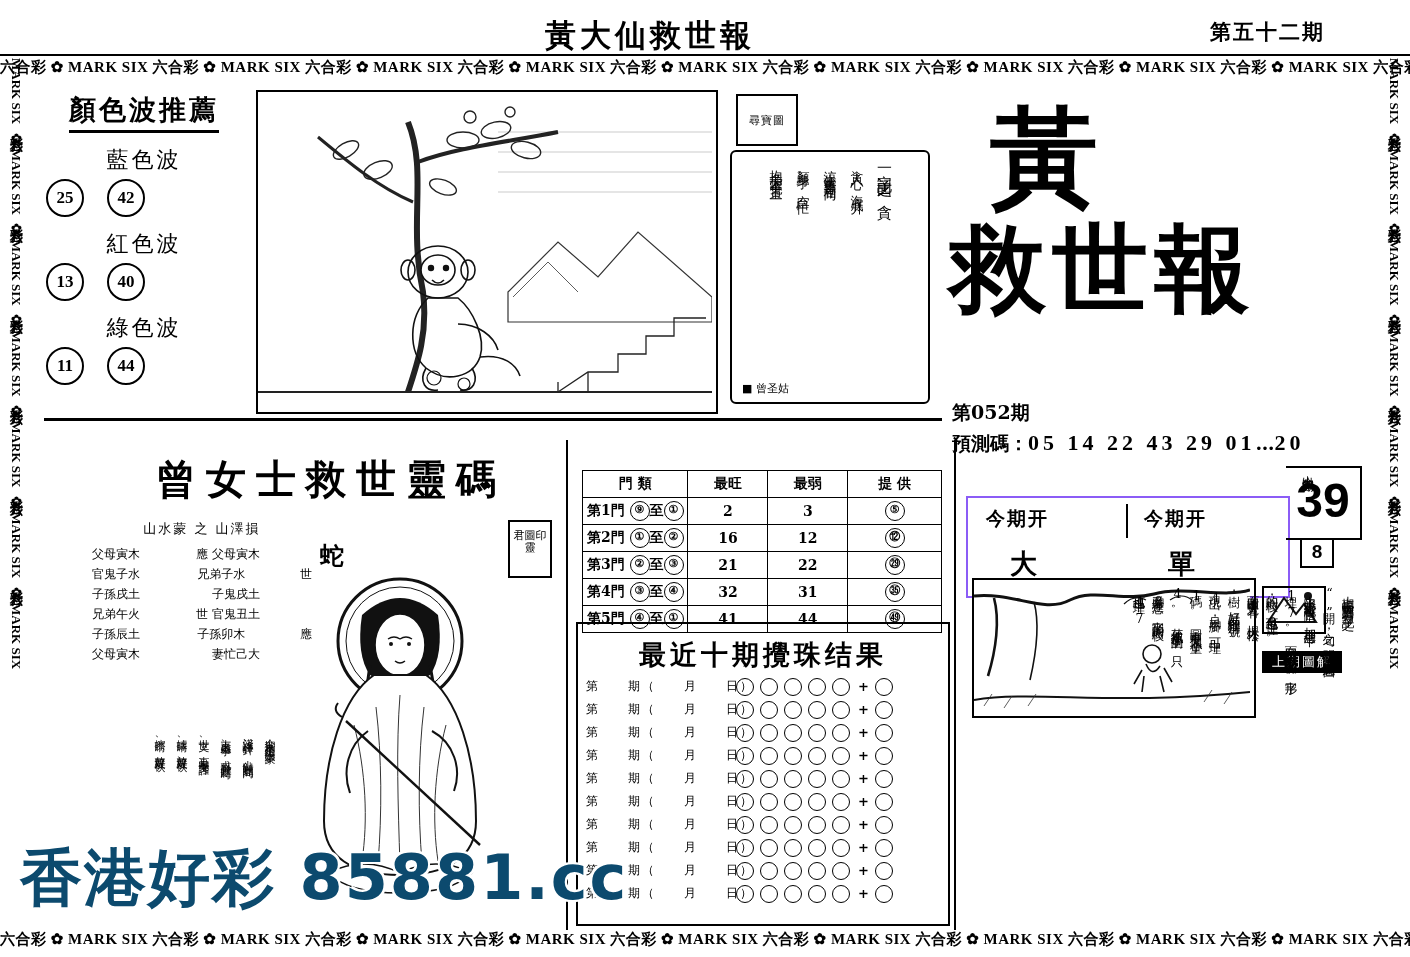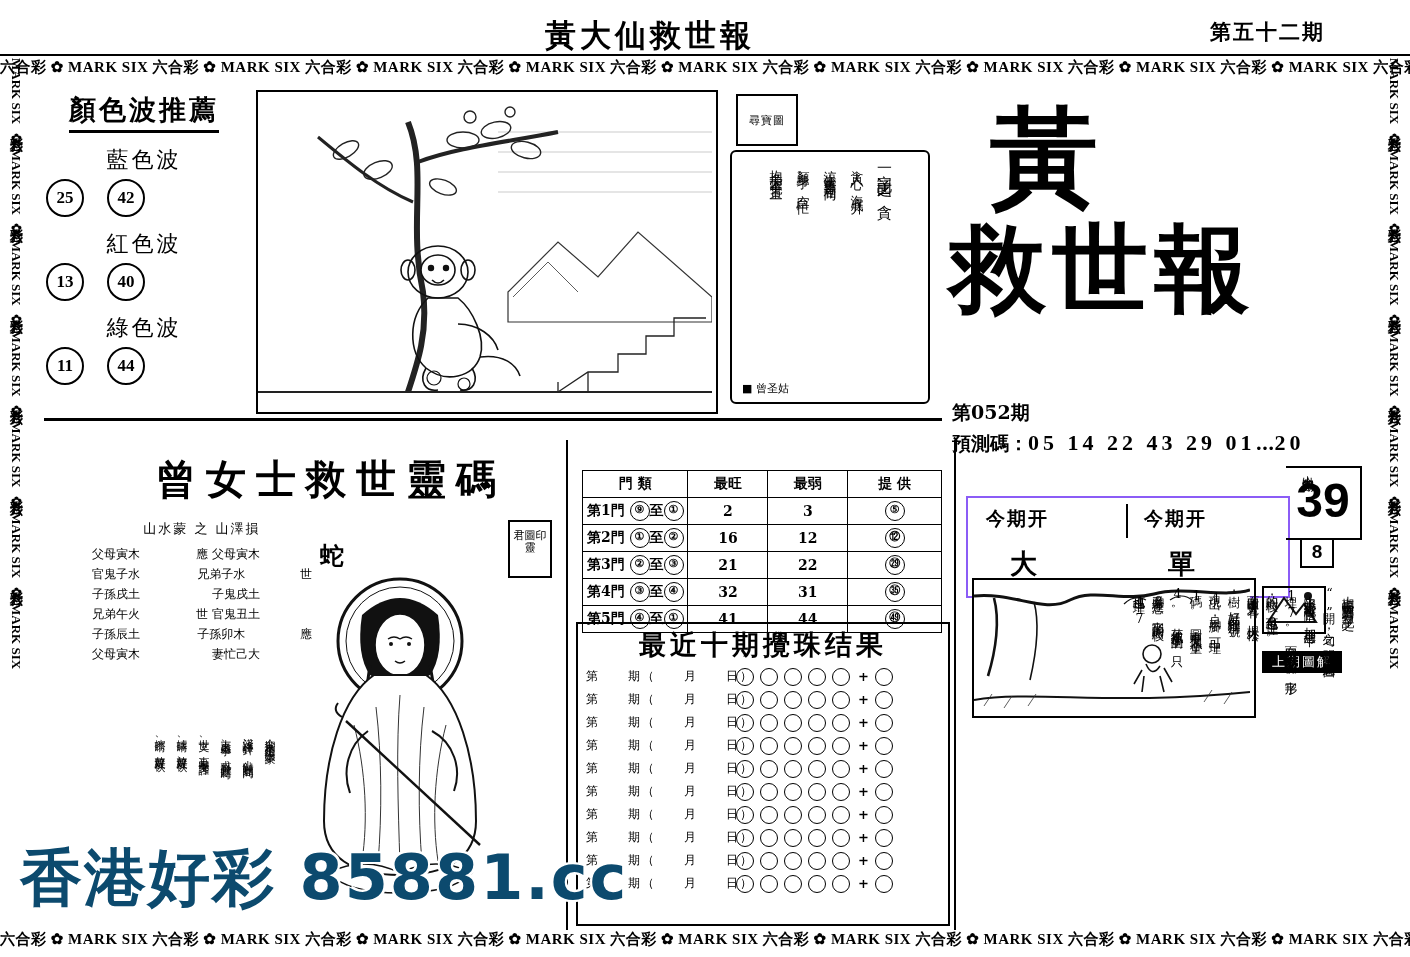--- a/index.html
+++ b/index.html
@@ -84,21 +84,21 @@
   #gate-table{left:582px;top:470px;width:360px;}
   #gate-table td,#gate-table th{height:24px;font-size:14px;}
   #gate-table .c1{width:104px;}
   #gate-table .c2,#gate-table .c3{width:78px;}
   #gate-table .c4{width:92px;}
   .circnum{display:inline-block;width:18px;height:18px;border:1.5px solid #000;border-radius:50%;
            line-height:16px;font-size:11px;vertical-align:middle;}
 
   
   .tenbox{position:absolute;left:576px;top:622px;width:370px;height:300px;border:2px solid #000;}
-  .tenhead{text-align:center;font-family:"DejaVu Serif",serif;font-weight:bold;font-size:27px;letter-spacing:4px;padding:3px 0 2px;}
+  .tenhead{text-align:center;font-family:"DejaVu Serif",serif;font-weight:bold;font-size:27px;letter-spacing:4px;padding:13px 0 2px;}
   .tenrow{display:flex;align-items:center;height:23px;font-family:"DejaVu Serif",serif;font-size:12px;padding-left:8px;}
   .tenrow .lbl{width:150px;letter-spacing:2px;white-space:nowrap;}
   .tencircles{display:flex;gap:6px;align-items:center;}
   .tc{width:16px;height:16px;border:1.4px solid #000;border-radius:50%;}
   .plus{font-size:13px;font-weight:bold;margin-left:2px;}
 
   
   .openbox{position:absolute;left:966px;top:471px;width:320px;height:98px;border:2px solid #8b5cf6;margin-top:25px;}
   .openbox .cell{position:absolute;font-family:"DejaVu Serif",serif;font-weight:bold;}
   .ob-h1{left:18px;top:8px;font-size:19px;letter-spacing:2px;}

